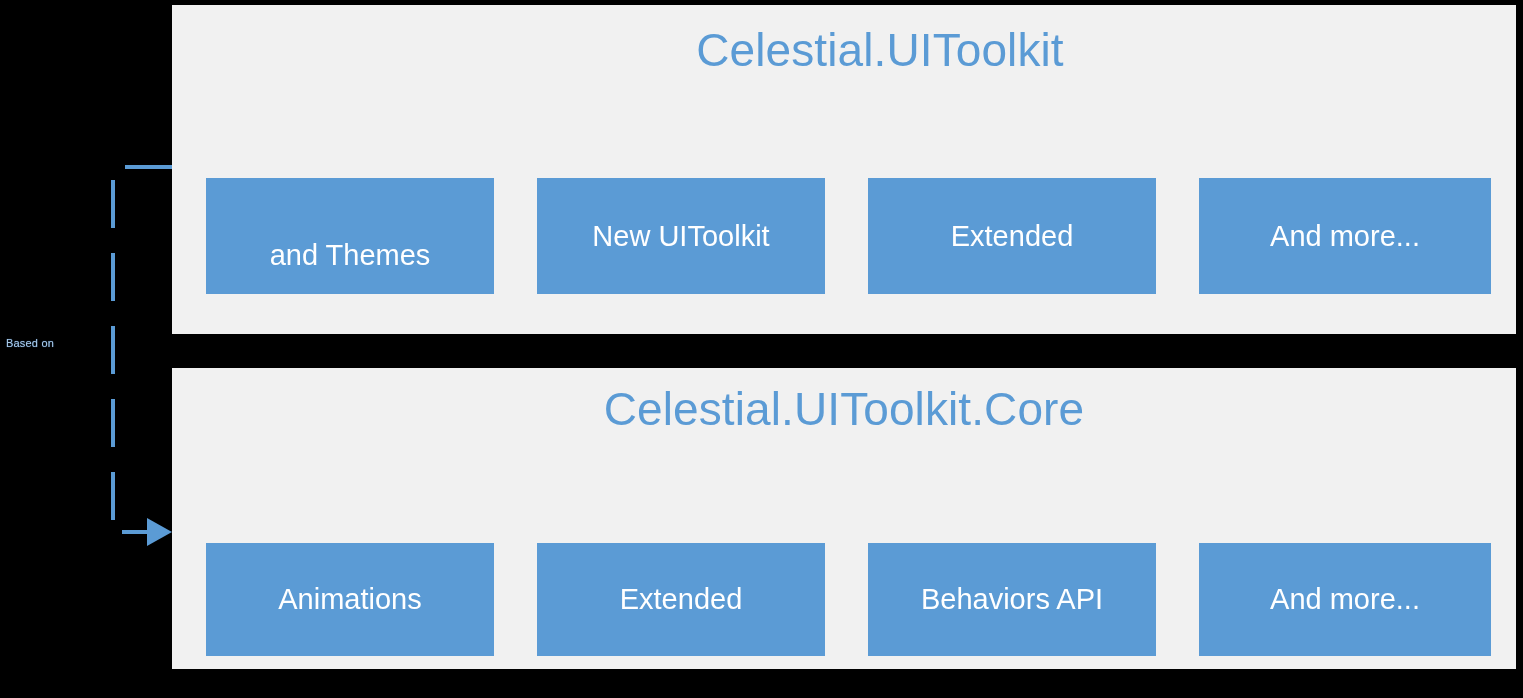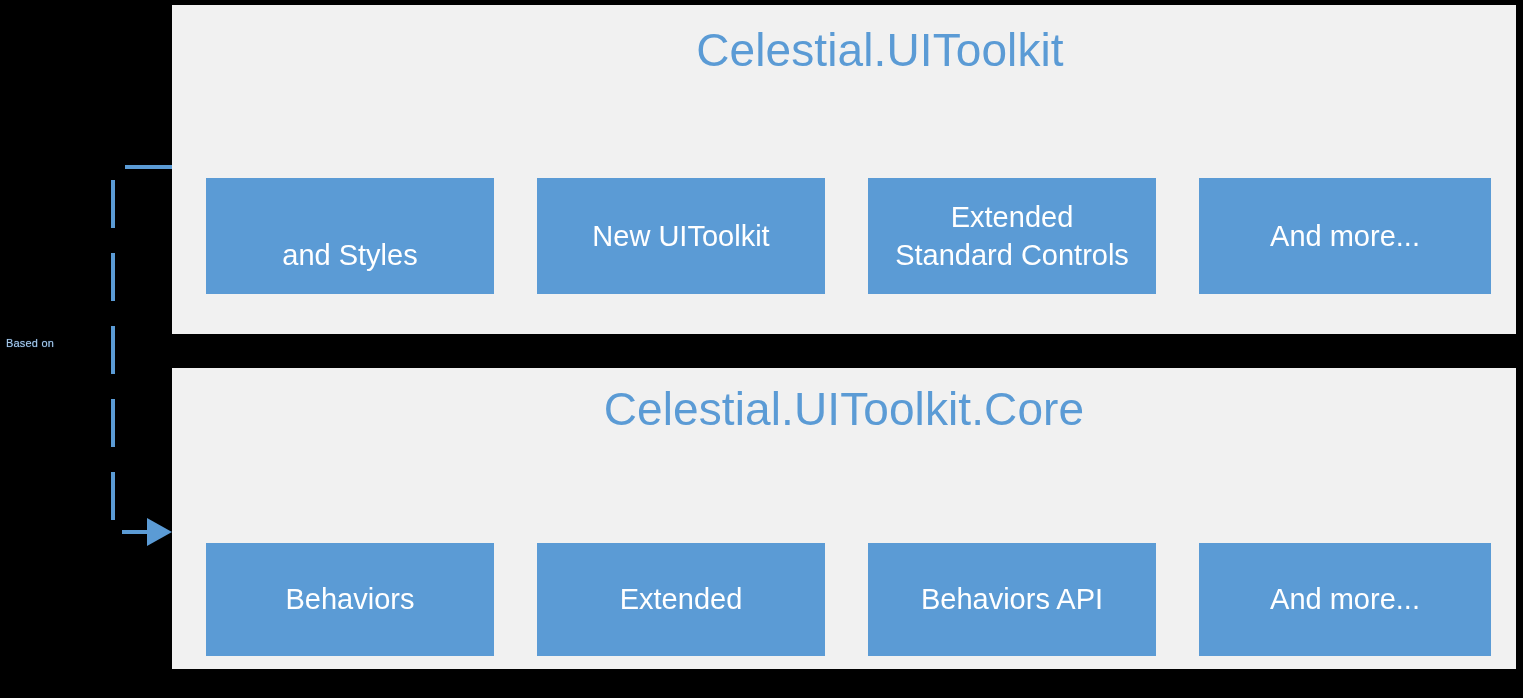--- a/index.html
+++ b/index.html
@@ -131,54 +131,53 @@
   </div>
 
   <div class="panel" id="panel-top">
     <div class="panel-title">Celestial.UIToolkit</div>
 
     <div class="box-row" id="row-top">
 
       <div class="feature-box fb-1">
         <span class="label">
           <br>
-          <span>and Styles</span>
+          <span>and Themes</span>
         </span>
       </div>
 
       <div class="feature-box fb-2">
         <span class="label">
           <span>New UIToolkit</span>
         </span>
       </div>
 
       <div class="feature-box fb-3">
         <span class="label">
           <span>Extended</span><br>
-          <span>Standard Controls</span>
         </span>
       </div>
 
       <div class="feature-box fb-4">
         <span class="label">
           <span>And more...</span>
         </span>
       </div>
 
     </div>
   </div>
 
   <div class="panel" id="panel-bottom">
     <div class="panel-title">Celestial.UIToolkit.Core</div>
 
     <div class="box-row" id="row-bottom">
 
       <div class="feature-box fb-1">
         <span class="label">
-          <span>Behaviors</span>
+          <span>Animations</span>
         </span>
       </div>
 
       <div class="feature-box fb-2">
         <span class="label">
           <span>Extended</span><br>
         </span>
       </div>
 
       <div class="feature-box fb-3">

